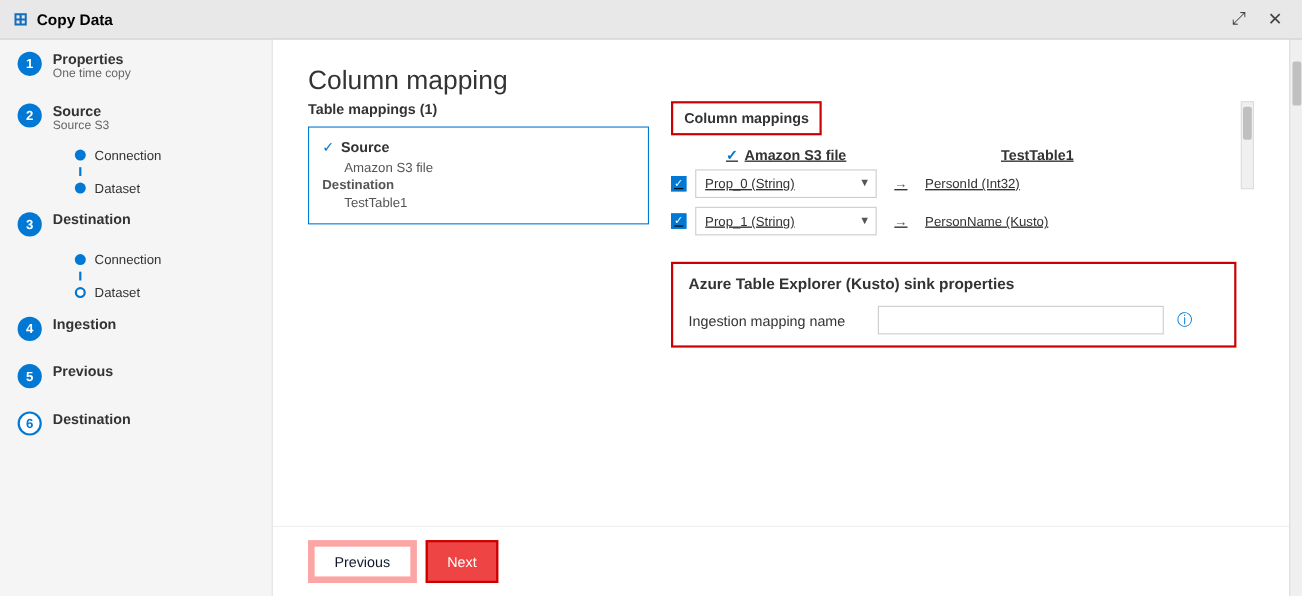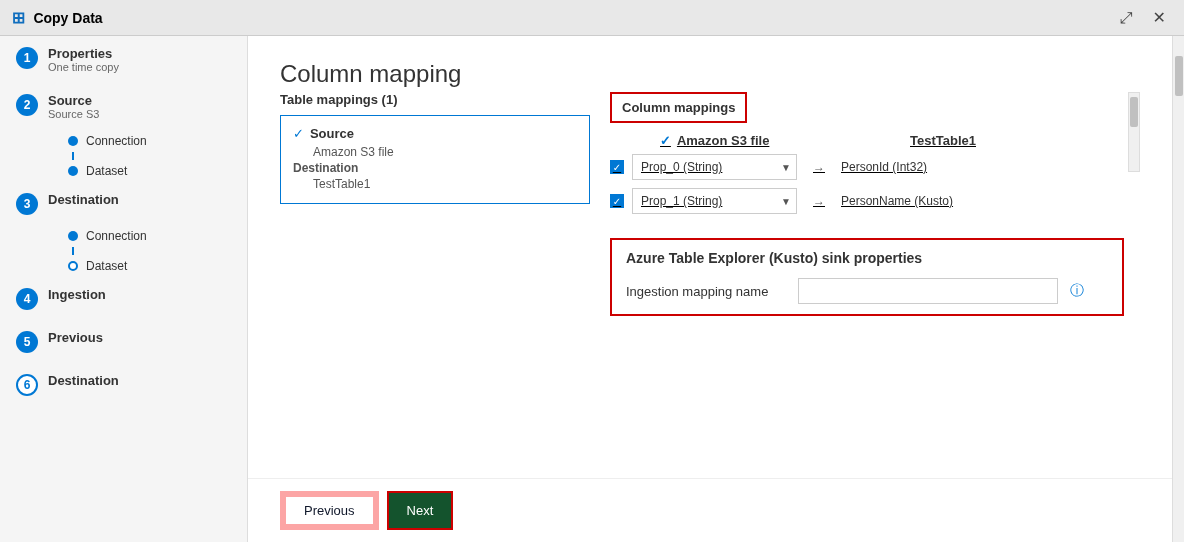--- a/index.html
+++ b/index.html
@@ -277,21 +277,21 @@
     .btn-prev {
       border: 6px solid #fca5a5;
       background: white;
       padding: 6px 18px;
       font-size: 13px;
       cursor: pointer;
       color: #0f172a;
     }
     .btn-next {
       border: 2px solid #c00;
-      background: #14532d;
+      background: #ef4444;
       color: white;
       padding: 6px 18px;
       font-size: 13px;
       cursor: pointer;
       font-weight: 500;
     }
 
     
     .right-scrollbar {
       width: 12px;

